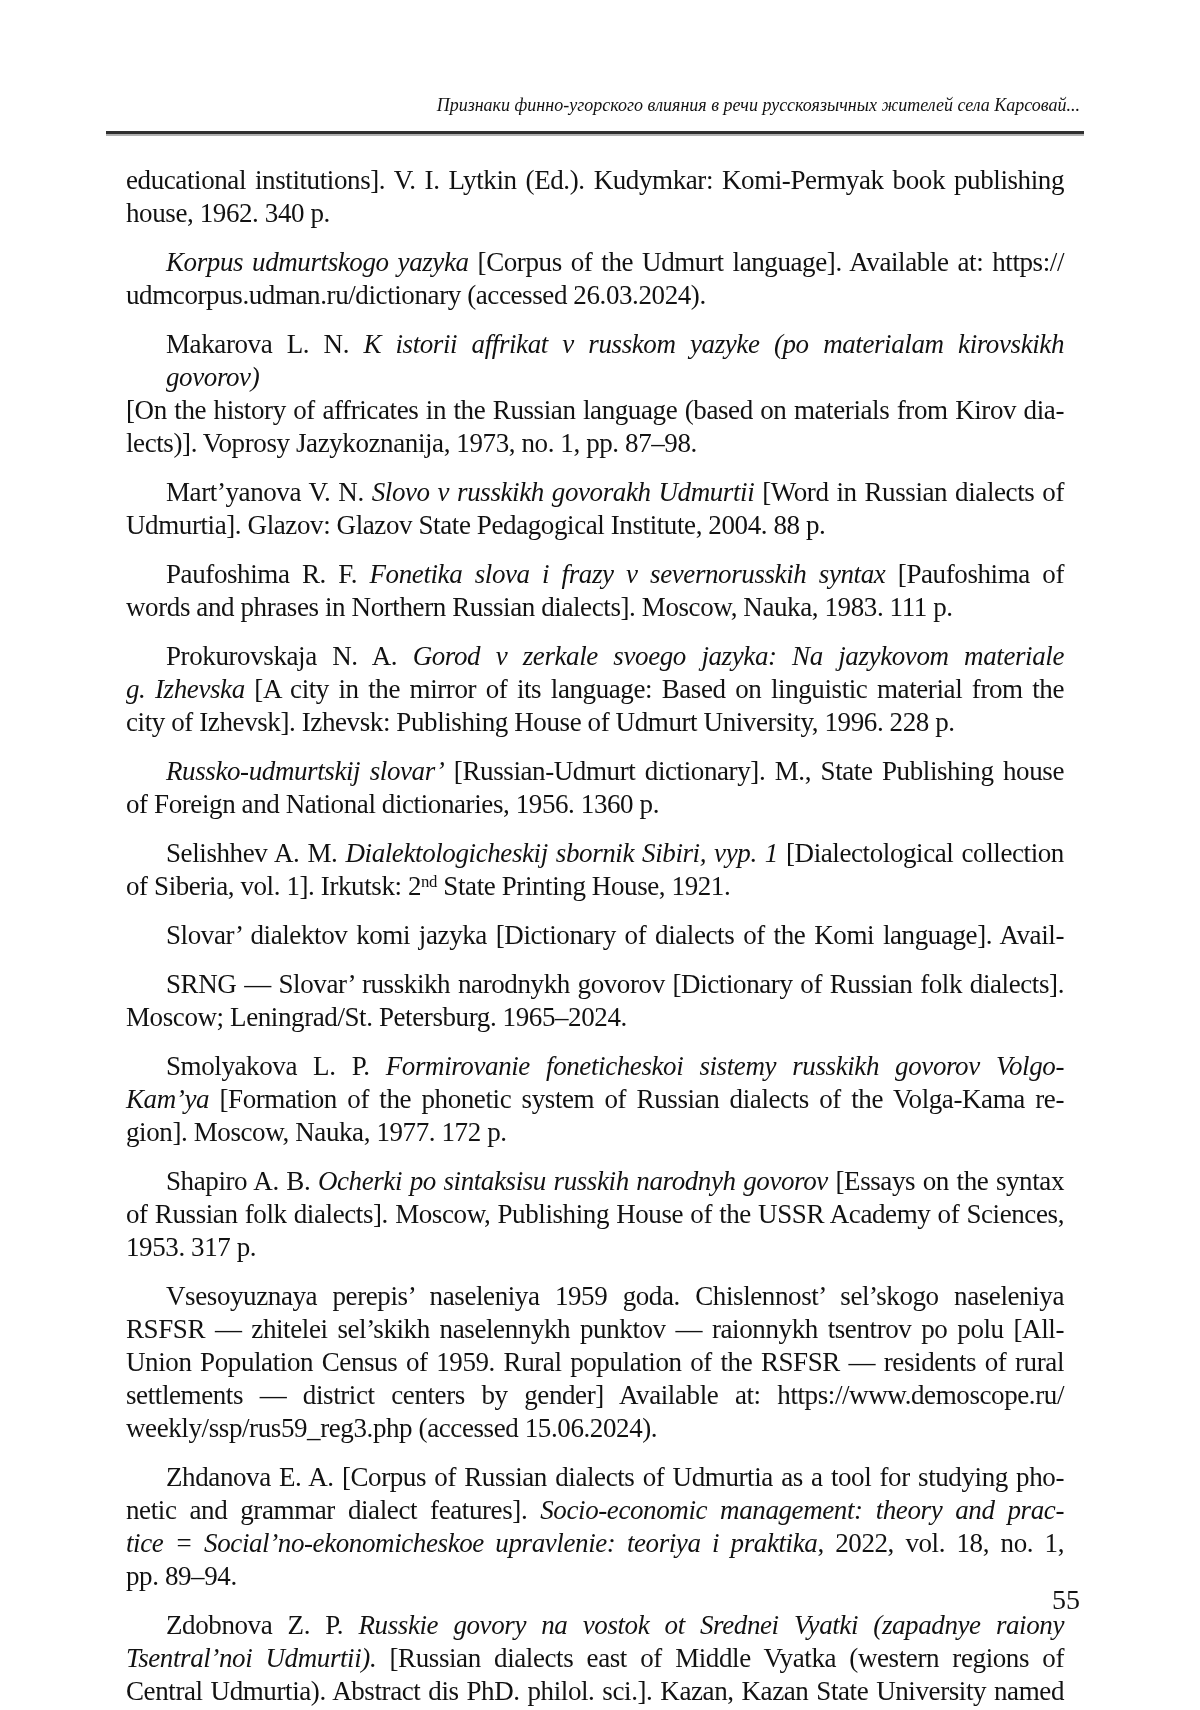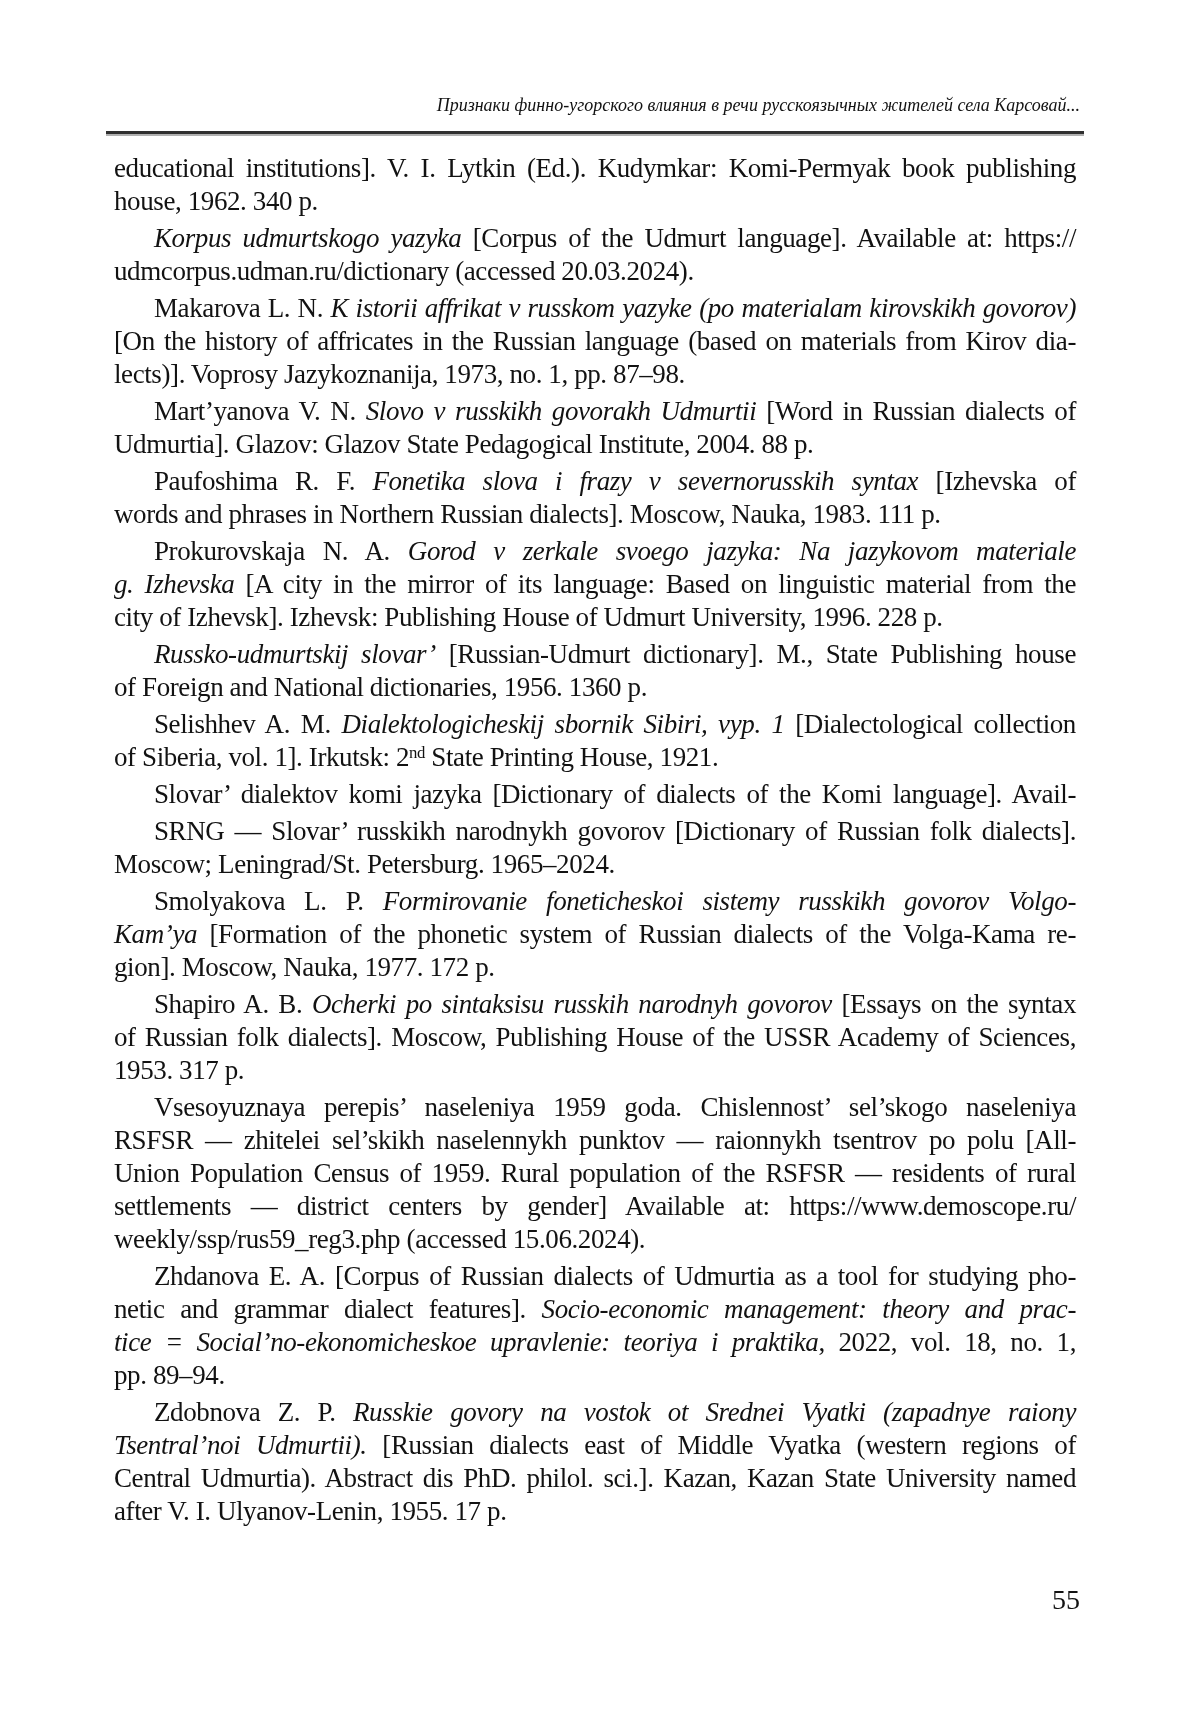--- a/index.html
+++ b/index.html
@@ -34,21 +34,21 @@
   }
   .references {
     position: absolute;
     top: 148px;
     left: 110px;
     width: 970px;
     font-size: 27px;
     line-height: 33px;
     letter-spacing: -0.4px;
   }
-  .ref-entry { margin: 4px; }
+  .ref-entry { margin: 16px; }
   .line {
     text-align: justify;
     text-align-last: justify;
     min-height: 33px;
   }
   .line.last { text-align-last: left; }
   .ref-entry.indent .line.first { padding-left: 40px; }
   .line i { }
   .line sup {
     font-size: 0.62em;
@@ -72,33 +72,33 @@
 <div class="page">
   <div class="running-header">Признаки финно-угорского влияния в речи русскоязычных жителей села Карсовай...</div>
   <div class="header-rule"></div>
   <div class="references">
       <div class="ref-entry">
         <div class="line first"><span>educational institutions]. V. I. Lytkin (Ed.). Kudymkar: Komi-Permyak book publishing</span></div>
         <div class="line last"><span>house, 1962. 340 p.</span></div>
       </div>
       <div class="ref-entry indent">
         <div class="line first"><i>Korpus udmurtskogo yazyka</i><span> [Corpus of the Udmurt language]. Available at: https://</span></div>
-        <div class="line last"><span>udmcorpus.udman.ru/dictionary (accessed 20.03.2024).</span></div>
+        <div class="line last"><span>udmcorpus.udman.ru/dictionary (accessed 26.03.2024).</span></div>
       </div>
       <div class="ref-entry indent">
         <div class="line first"><span>Makarova L. N. </span><i>K istorii affrikat v russkom yazyke (po materialam kirovskikh govorov)</i></div>
         <div class="line"><span>[On the history of affricates in the Russian language (based on materials from Kirov dia-</span></div>
         <div class="line last"><span>lects)]. Voprosy Jazykoznanija, 1973, no. 1, pp. 87–98.</span></div>
       </div>
       <div class="ref-entry indent">
         <div class="line first"><span>Mart’yanova V. N. </span><i>Slovo v russkikh govorakh Udmurtii</i><span> [Word in Russian dialects of</span></div>
         <div class="line last"><span>Udmurtia]. Glazov: Glazov State Pedagogical Institute, 2004. 88 p.</span></div>
       </div>
       <div class="ref-entry indent">
-        <div class="line first"><span>Paufoshima R. F. </span><i>Fonetika slova i frazy v severnorusskih syntax</i><span> [Izhevska of</span></div>
+        <div class="line first"><span>Paufoshima R. F. </span><i>Fonetika slova i frazy v severnorusskih syntax</i><span> [Paufoshima of</span></div>
         <div class="line last"><span>words and phrases in Northern Russian dialects]. Moscow, Nauka, 1983. 111 p.</span></div>
       </div>
       <div class="ref-entry indent">
         <div class="line first"><span>Prokurovskaja N. A. </span><i>Gorod v zerkale svoego jazyka: Na jazykovom materiale</i></div>
         <div class="line"><i>g. Izhevska</i><span> [A city in the mirror of its language: Based on linguistic material from the</span></div>
         <div class="line last"><span>city of Izhevsk]. Izhevsk: Publishing House of Udmurt University, 1996. 228 p.</span></div>
       </div>
       <div class="ref-entry indent">
         <div class="line first"><i>Russko-udmurtskij slovar’</i><span> [Russian-Udmurt dictionary]. M., State Publishing house</span></div>
         <div class="line last"><span>of Foreign and National dictionaries, 1956. 1360 p.</span></div>

